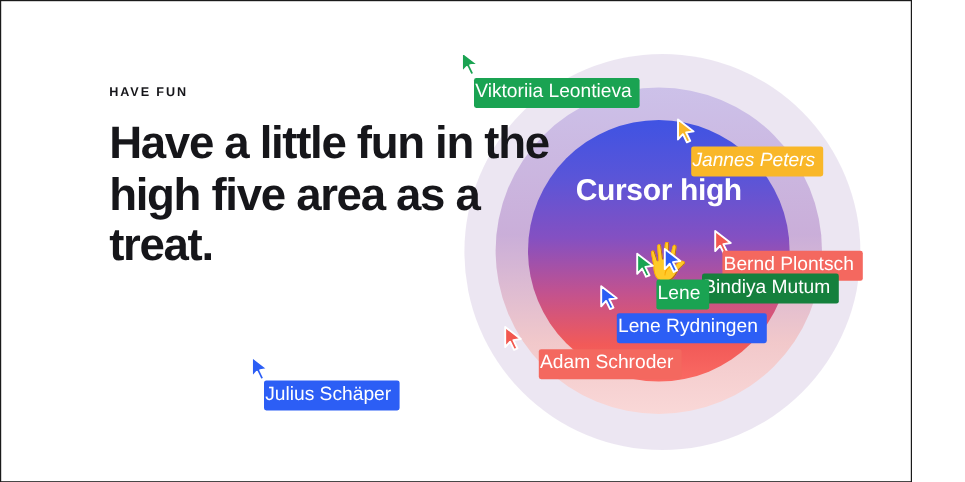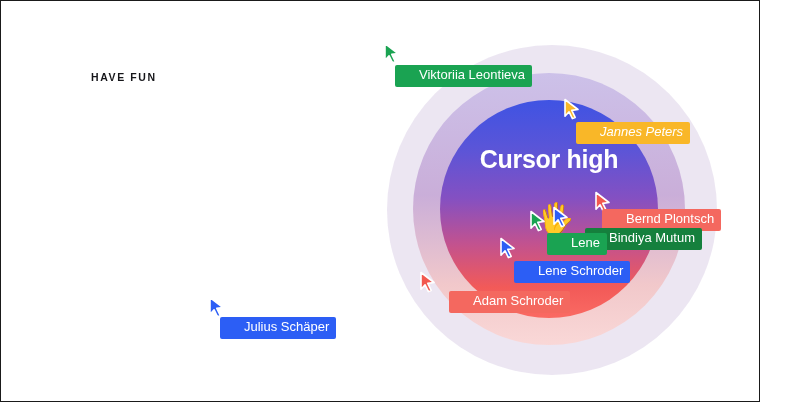--- a/index.html
+++ b/index.html
@@ -90,40 +90,44 @@
   .cursor {
     position: absolute;
     width: 18px; height: 22px;
     z-index: 9;
   }
   .cursor svg { display: block; width: 100%; height: 100%; }
 
   
   .badge {
     position: absolute;
-    padding: 3px 7px 4px 24px;
+    padding: 3px 7px 4px 1px;
     border-radius: 2px;
     color: #ffffff;
-    font-size: 13px;
+    font-size: 16px;
     line-height: 1.15;
     white-space: nowrap;
     z-index: 10;
   }
 </style>
 </head>
 <body>
 
 <div id="canvas">
 
   <div class="ring" id="ring-outer"></div>
   <div class="ring" id="ring-mid"></div>
   <div class="ring" id="ring-core"></div>
 
   <div id="hero">
     <div id="eyebrow">HAVE FUN</div>
+    <div id="headline">
+      <div>Have a little fun in the</div>
+      <div>high five area as a  treat.</div>
+    </div>
   </div>
 
   <div id="center-label">
     <div>Cursor high</div>
   </div>
 
   <div id="hand-emoji">🖐</div>
 
   <div id="cursor-layer">
       <div class="cursor" style="left: 382px; top: 41px;">
@@ -154,21 +158,21 @@
         <svg viewBox="0 0 18 22">
           <path d="M2 1.5 L15 11.5 L8.8 12.4 L12.2 19.4 L9.4 20.6 L6.1 13.8 L2 18.2 Z" fill="#1aa352" stroke="#ffffff" stroke-width="1.6" stroke-linejoin="round"></path>
         </svg>
       </div>
       <div class="badge" style="left: 546px; top: 232px; background: rgb(26, 163, 82); z-index: 14;">Lene</div>
       <div class="cursor" style="left: 498px; top: 236px;">
         <svg viewBox="0 0 18 22">
           <path d="M2 1.5 L15 11.5 L8.8 12.4 L12.2 19.4 L9.4 20.6 L6.1 13.8 L2 18.2 Z" fill="#2c5ef5" stroke="#ffffff" stroke-width="1.6" stroke-linejoin="round"></path>
         </svg>
       </div>
-      <div class="badge" style="left: 513px; top: 260px; background: rgb(44, 94, 245); z-index: 15;">Lene Schroder</div>
+      <div class="badge" style="left: 513px; top: 260px; background: rgb(44, 94, 245); z-index: 15;">Lene Rydningen</div>
       <div class="cursor" style="left: 418px; top: 270px;">
         <svg viewBox="0 0 18 22">
           <path d="M2 1.5 L15 11.5 L8.8 12.4 L12.2 19.4 L9.4 20.6 L6.1 13.8 L2 18.2 Z" fill="#f2584f" stroke="#ffffff" stroke-width="1.6" stroke-linejoin="round"></path>
         </svg>
       </div>
       <div class="badge" style="left: 448px; top: 290px; background: rgb(244, 104, 95); z-index: 16;">Adam Schroder</div>
       <div class="cursor" style="left: 207px; top: 295px;">
         <svg viewBox="0 0 18 22">
           <path d="M2 1.5 L15 11.5 L8.8 12.4 L12.2 19.4 L9.4 20.6 L6.1 13.8 L2 18.2 Z" fill="#2c5ef5" stroke="#ffffff" stroke-width="1.6" stroke-linejoin="round"></path>
         </svg>

